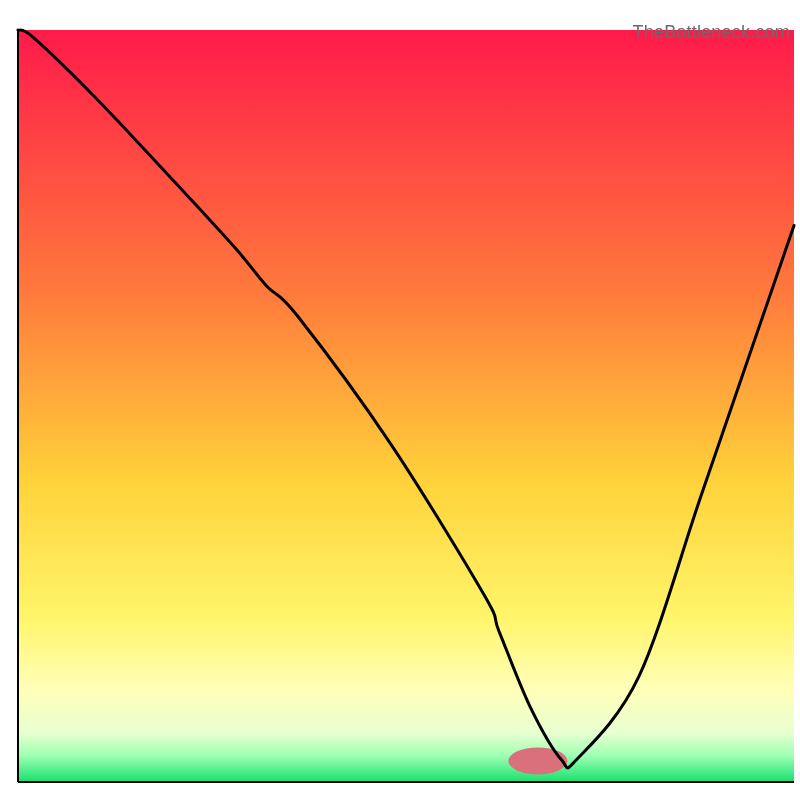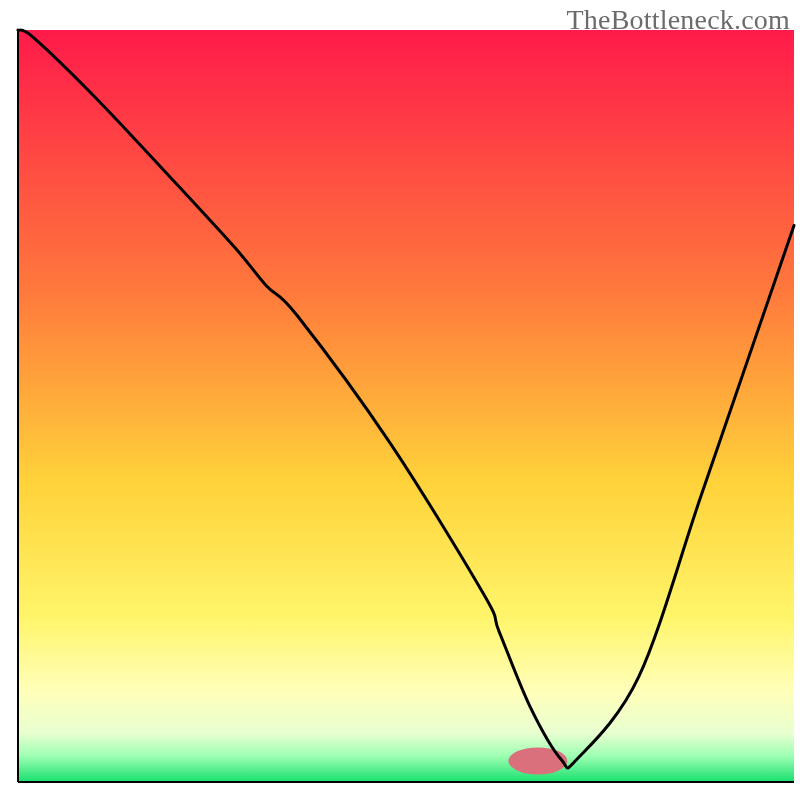--- a/index.html
+++ b/index.html
@@ -10,27 +10,26 @@
     background: #ffffff;
     font-family: Arial, Helvetica, sans-serif;
   }
   .container {
     position: relative;
     width: 800px;
     height: 800px;
   }
   .attribution {
     position: absolute;
-    top: 4px;
+    top: 22px;
     right: 10px;
-    font-size: 28px;
+    font-size: 18px;
     font-weight: 500;
     color: #6b6b6b;
     letter-spacing: 0.2px;
-    font-family: Liberation Serif, serif;
   }
   svg {
     display: block;
   }
 </style>
 </head>
 <body>
 
 <div class="container">
   <div class="attribution">TheBottleneck.com</div>

